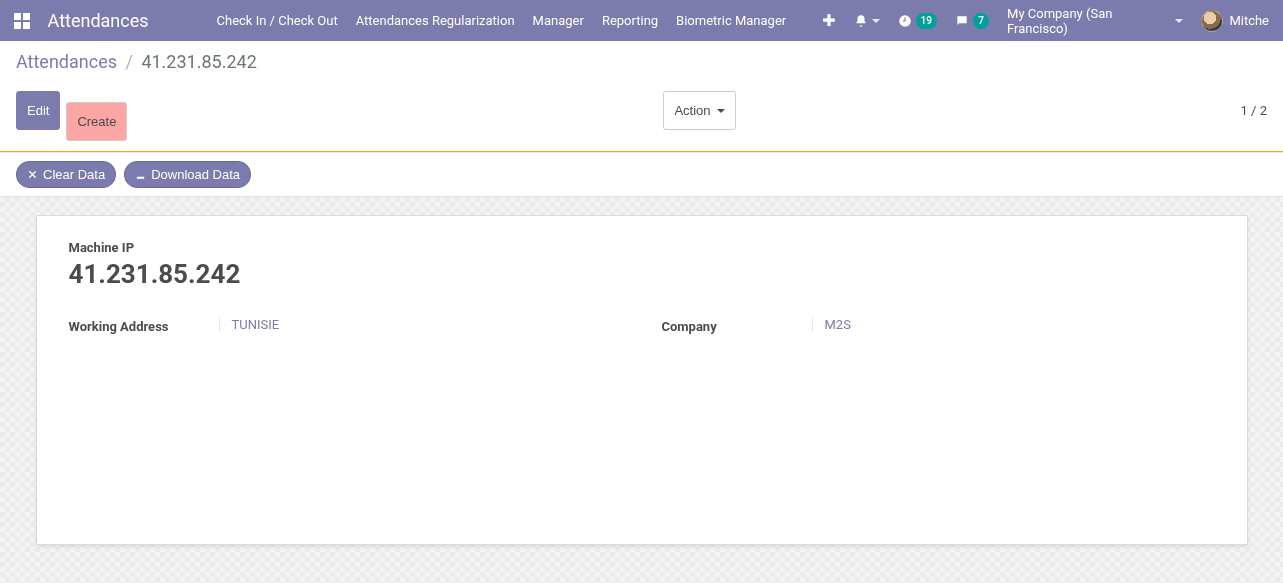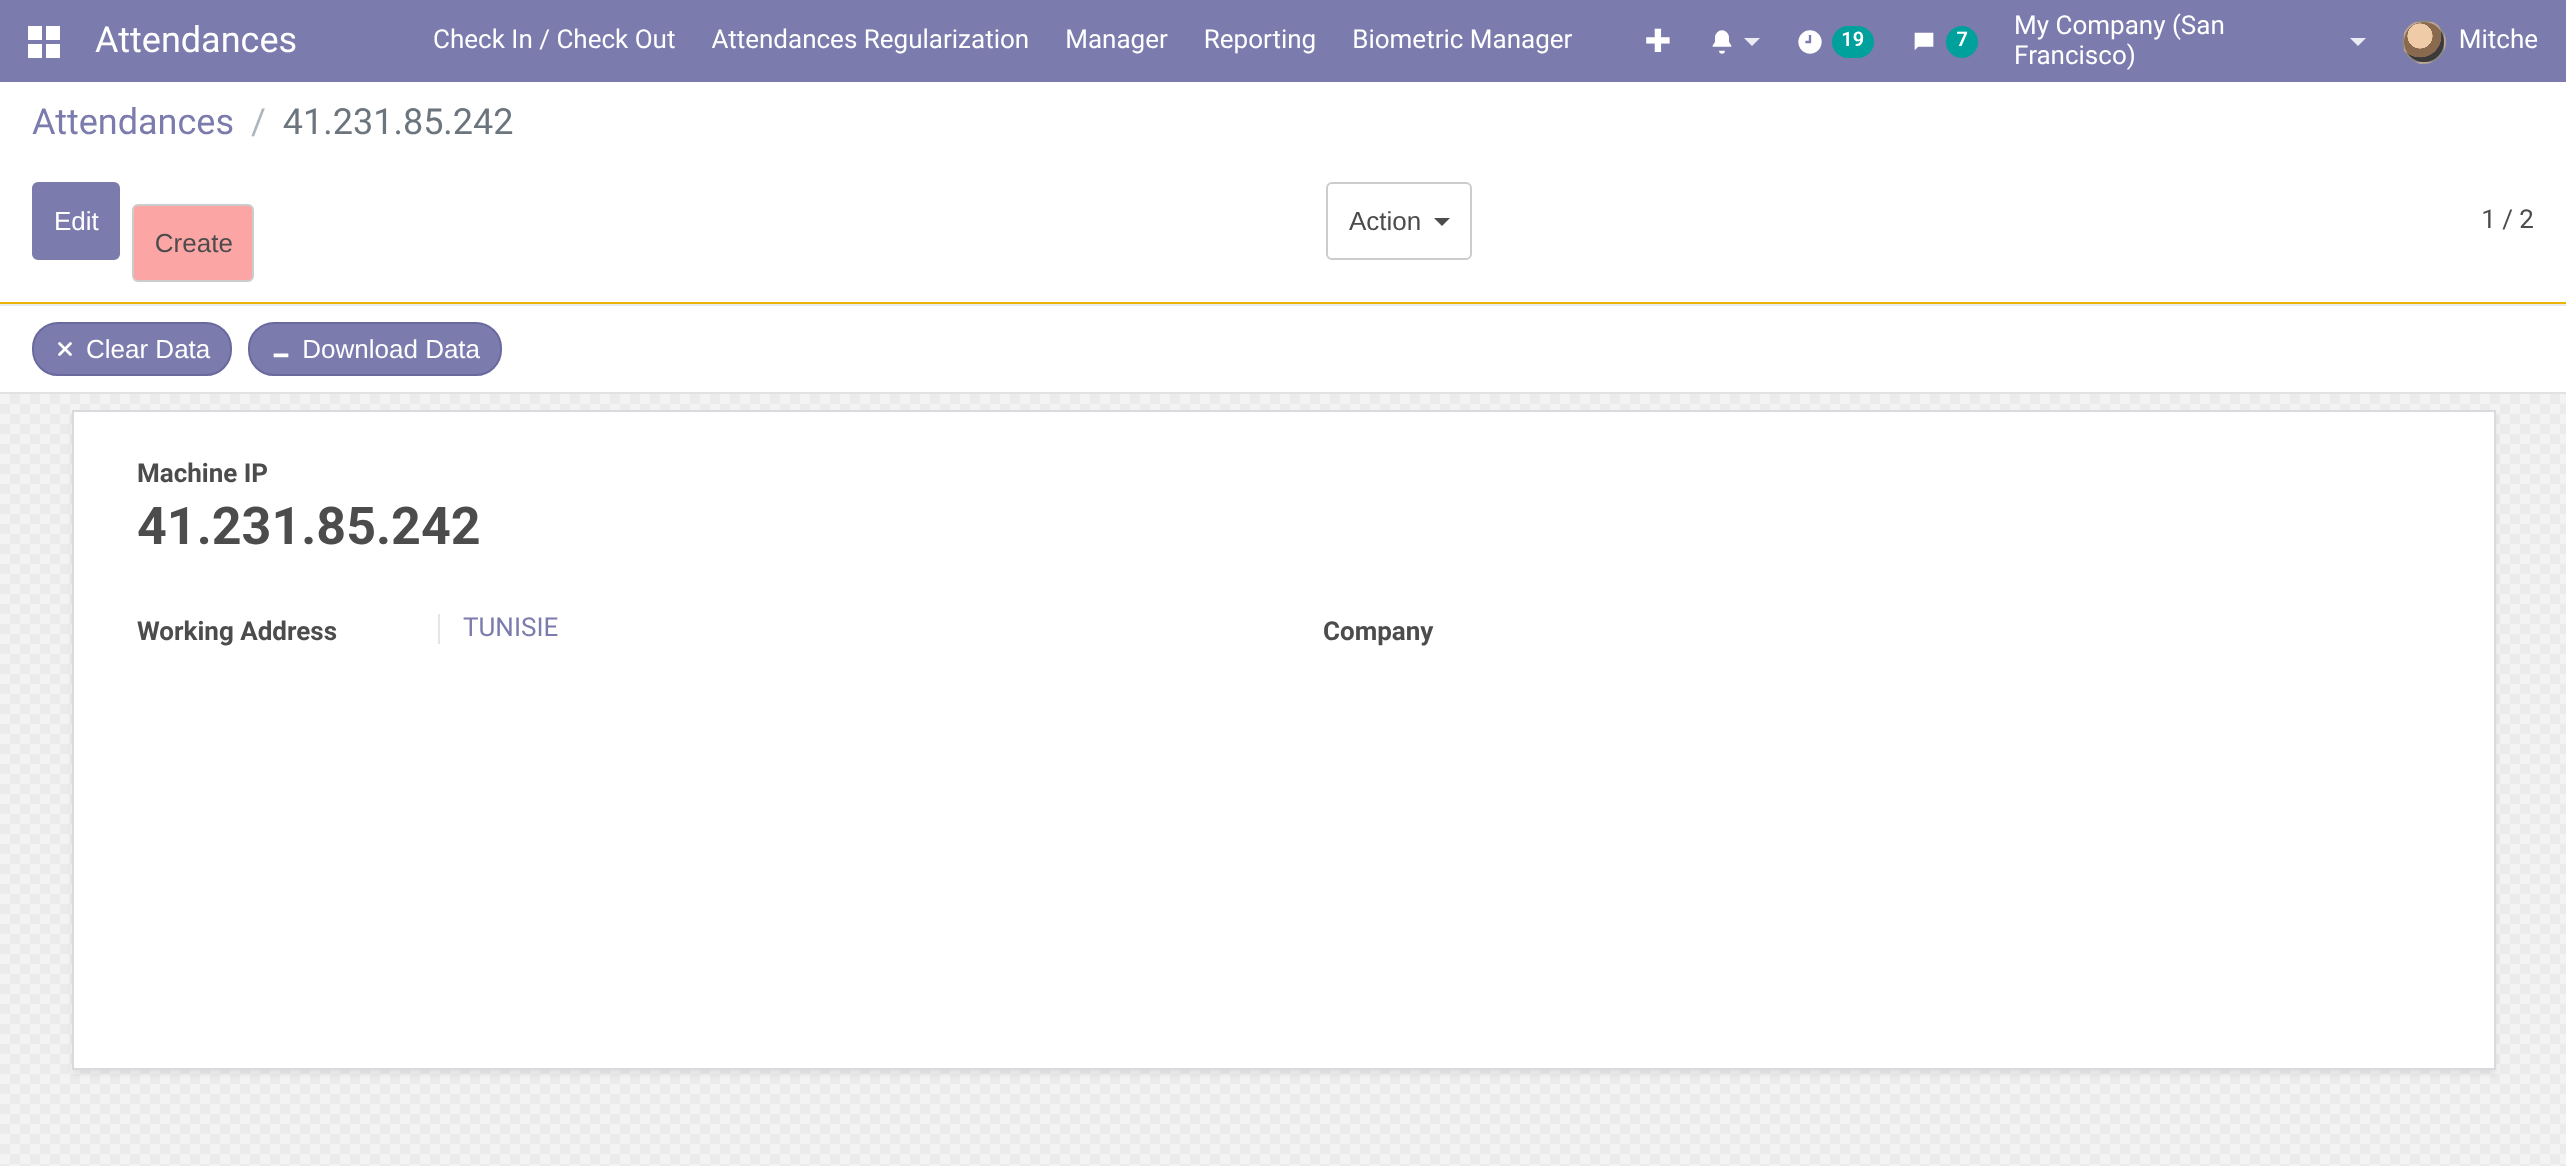--- a/index.html
+++ b/index.html
@@ -139,21 +139,21 @@
     display: flex;
     justify-content: center;
     align-items: flex-start;
   }
   .sheet {
     background: #fff;
     border: 1px solid #d8dadd;
     box-shadow: 0 2px 3px rgba(0,0,0,.08);
     width: 1212px;
     min-height: 330px;
-    margin-top: 8px;
+    margin-top: 18px;
     padding: 24px 32px;
   }
   .oe_title .field-label {
     font-size: 13px;
     font-weight: 700;
     color: #4c4c4c;
   }
   .oe_title h1 {
     font-size: 26px;
     font-weight: 700;
@@ -293,17 +293,20 @@
         <div class="form-row">
           <div class="label">Working Address</div>
           <div class="value-cell">
             <span class="value-link">TUNISIE</span>
           </div>
         </div>
       </div>
       <div class="form-col">
         <div class="form-row">
           <div class="label">Company</div>
+          <div class="value-cell">
+            <span class="value-link">M2S</span>
+          </div>
         </div>
       </div>
     </div>
   </div>
 </div>
 
 </body></html>

